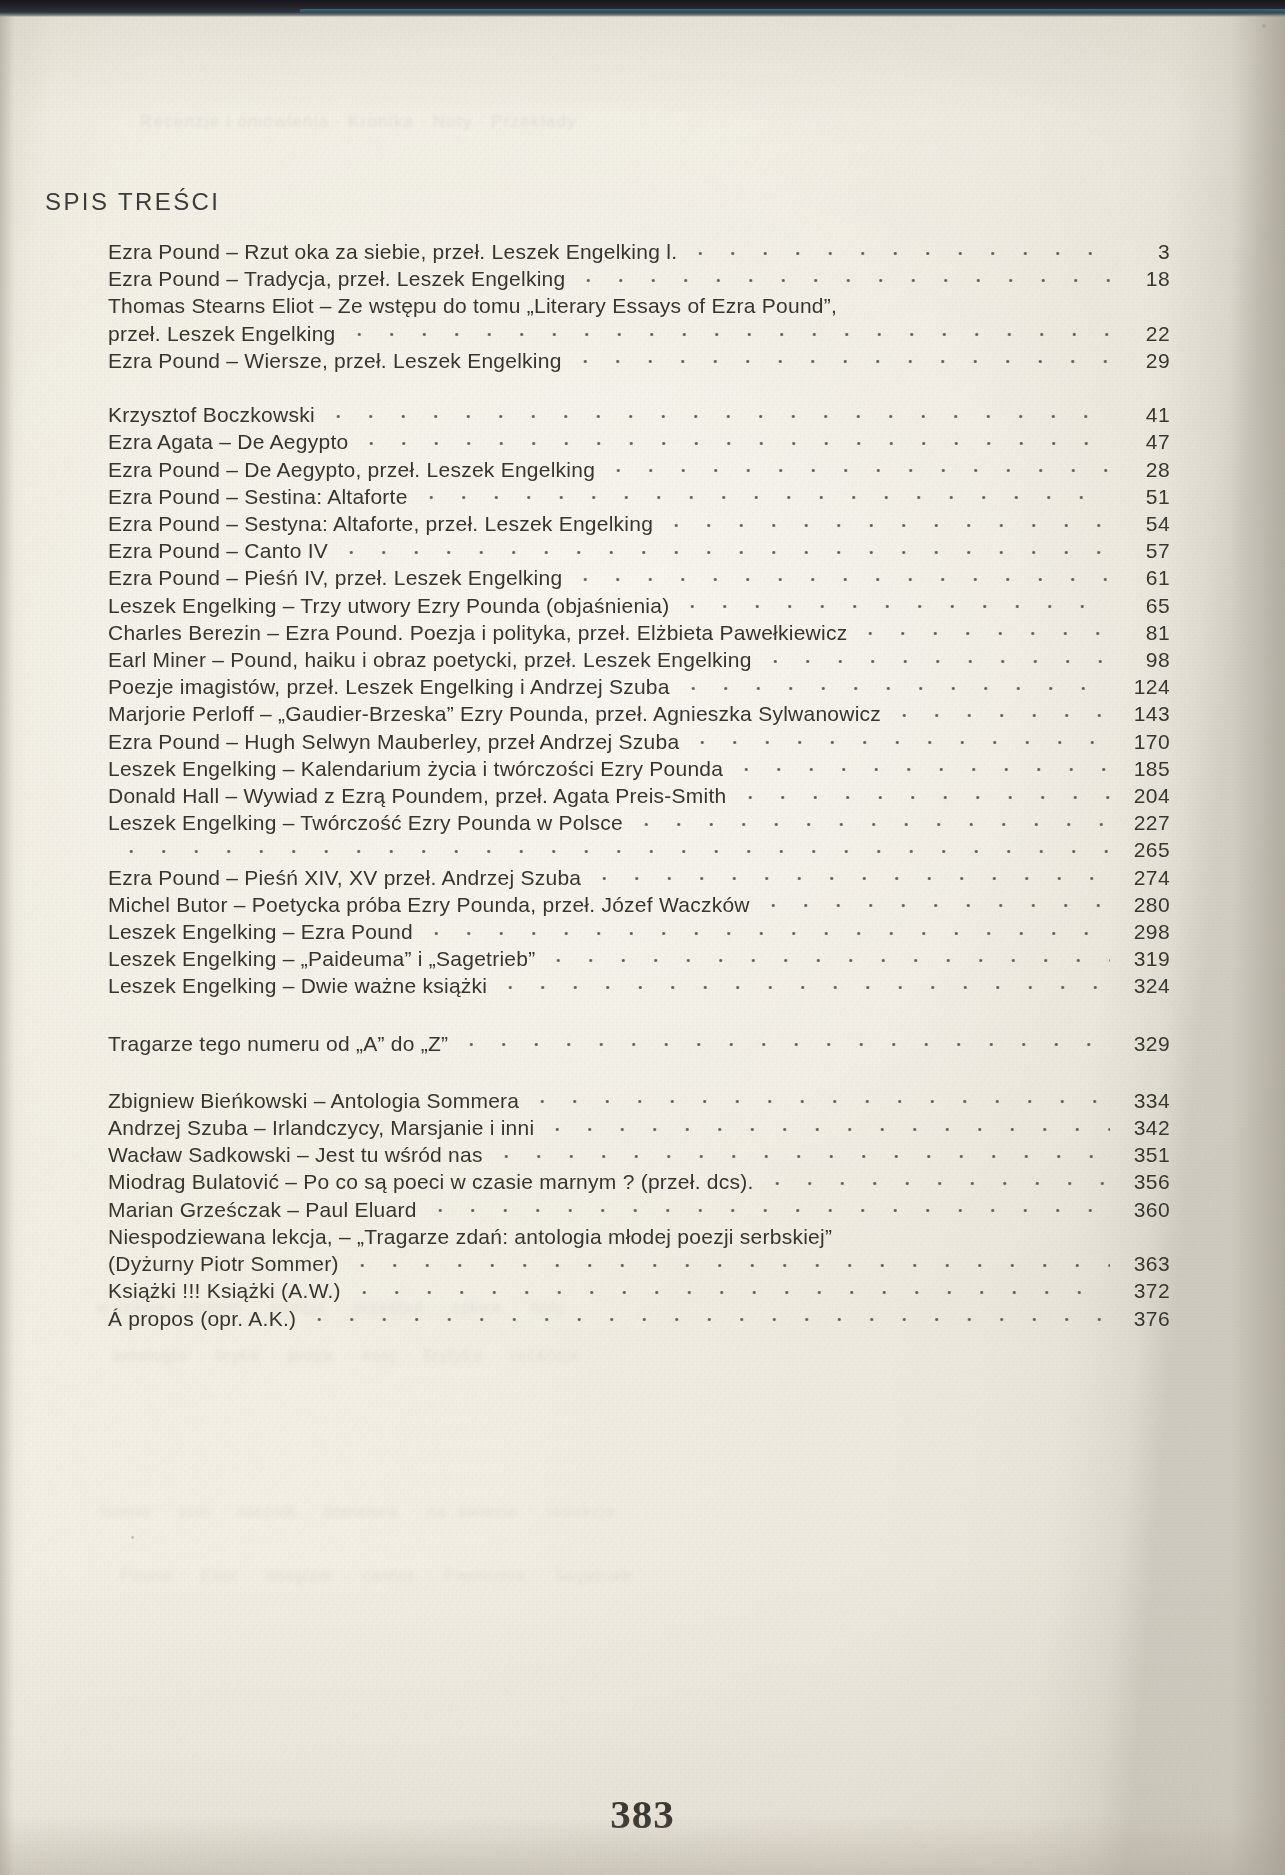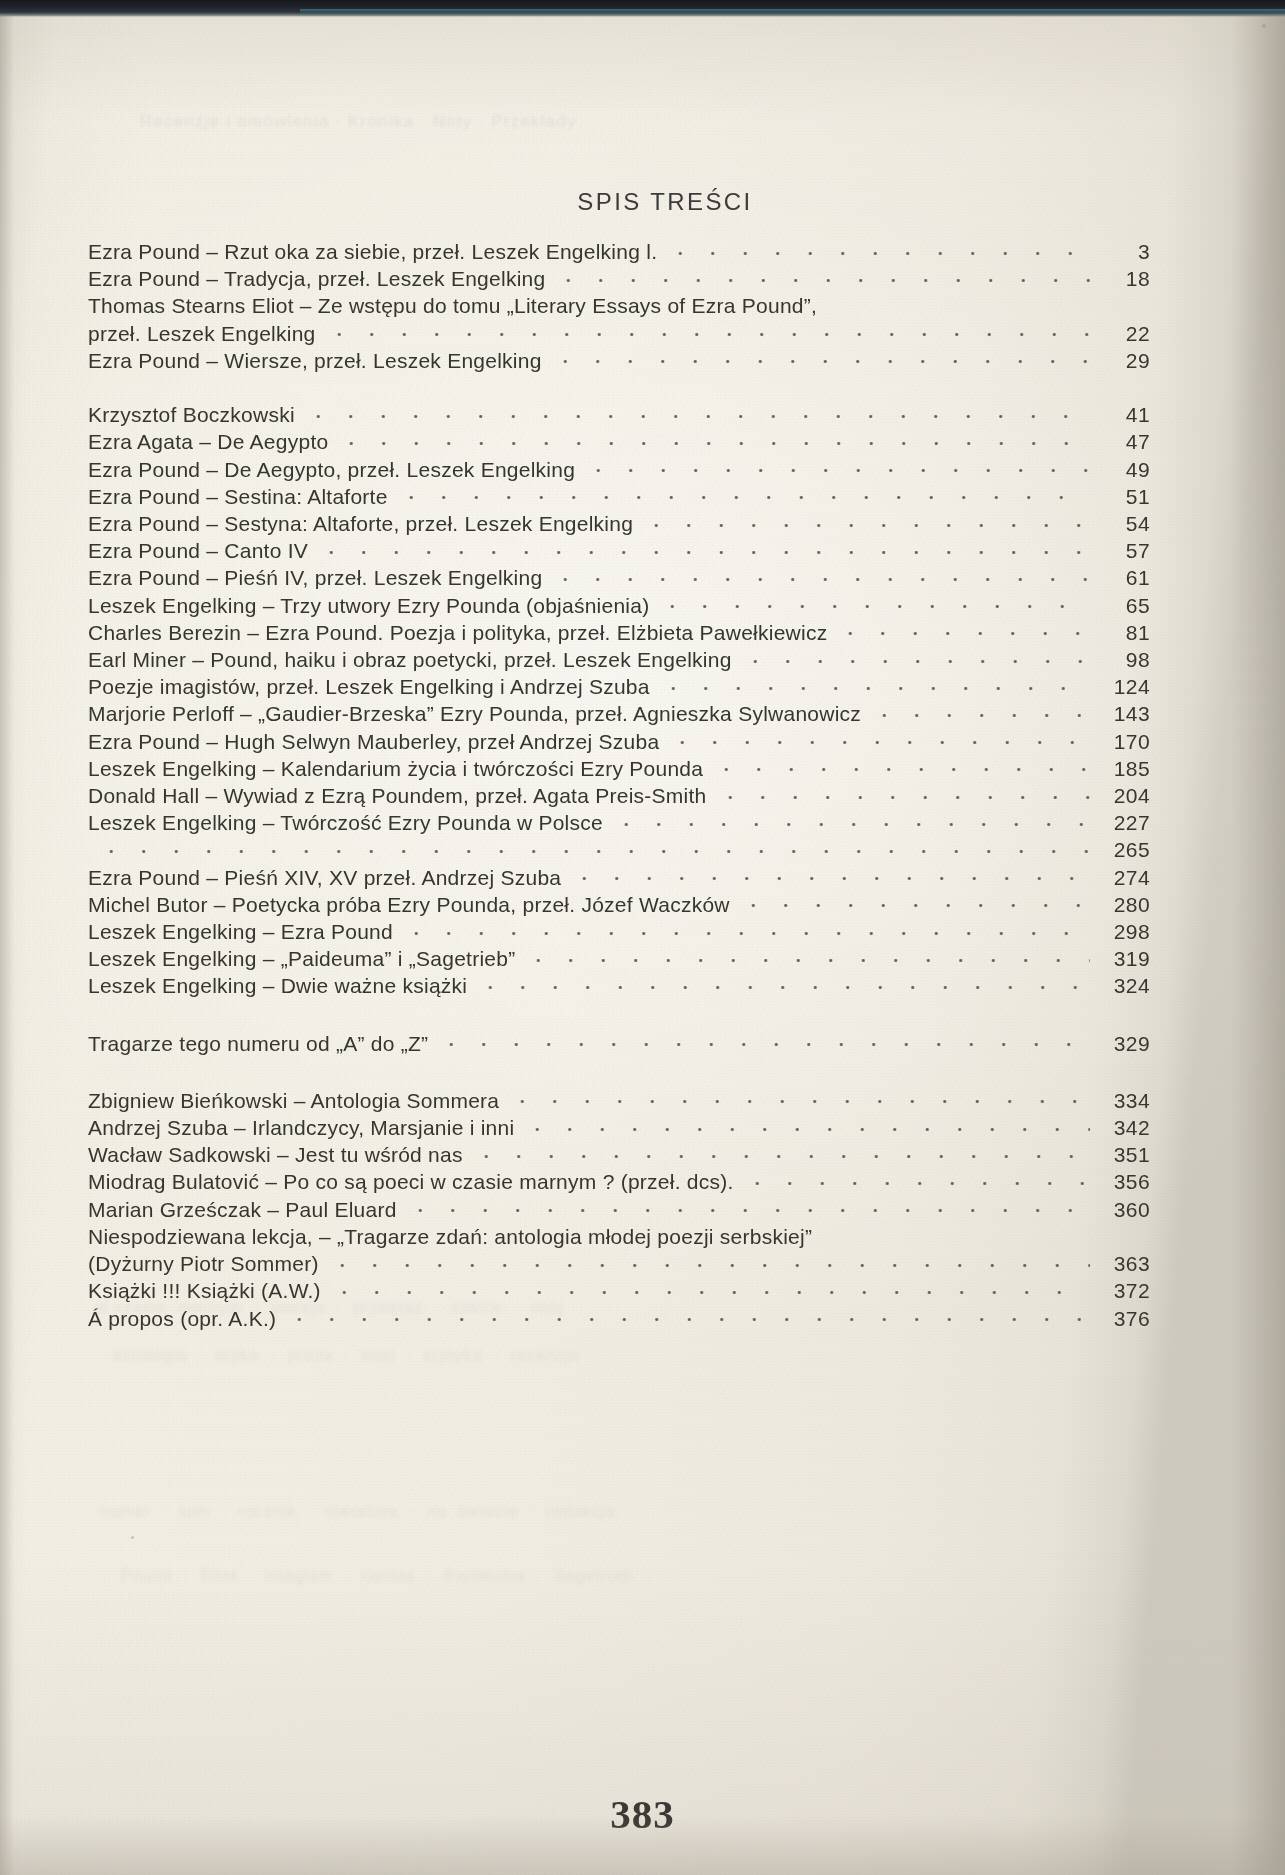--- a/index.html
+++ b/index.html
@@ -100,40 +100,40 @@
 
   
   .content {
     position: absolute;
     left: 0; top: 0; right: 0; bottom: 0;
   }
   .toc-title {
     position: absolute;
     top: 188px;
     left: 0; right: 0;
-    text-align: center;
     font-size: 24px;
     letter-spacing: 2.4px;
     color: #3b3b3a;
     font-weight: 400;
     text-indent: 8px;
     margin-left: 37px;
   }
 
   .toc {
     position: absolute;
     left: 88px;
     top: 238px;
     width: 1062px;
   }
   .entry {
     display: flex;
     align-items: baseline;
     width: 100%;
     min-height: 27.2px;
+    margin-left: 20px;
   }
   .entry .label {
     font-size: 21px;
     color: #36352f;
     letter-spacing: 0.25px;
     white-space: nowrap;
     line-height: 27.2px;
   }
   .entry.cont .label { white-space: nowrap; }
   .leaders {
@@ -242,21 +242,21 @@
           <span class="pageno">41</span>
         </div>
         <div class="entry">
           <span class="label">Ezra Agata – De Aegypto</span>
           <span class="leaders"></span>
           <span class="pageno">47</span>
         </div>
         <div class="entry">
           <span class="label">Ezra Pound – De Aegypto, przeł. Leszek Engelking</span>
           <span class="leaders"></span>
-          <span class="pageno">49</span>
+          <span class="pageno">28</span>
         </div>
         <div class="entry">
           <span class="label">Ezra Pound – Sestina: Altaforte</span>
           <span class="leaders"></span>
           <span class="pageno">51</span>
         </div>
         <div class="entry">
           <span class="label">Ezra Pound – Sestyna: Altaforte, przeł. Leszek Engelking</span>
           <span class="leaders"></span>
           <span class="pageno">54</span>

